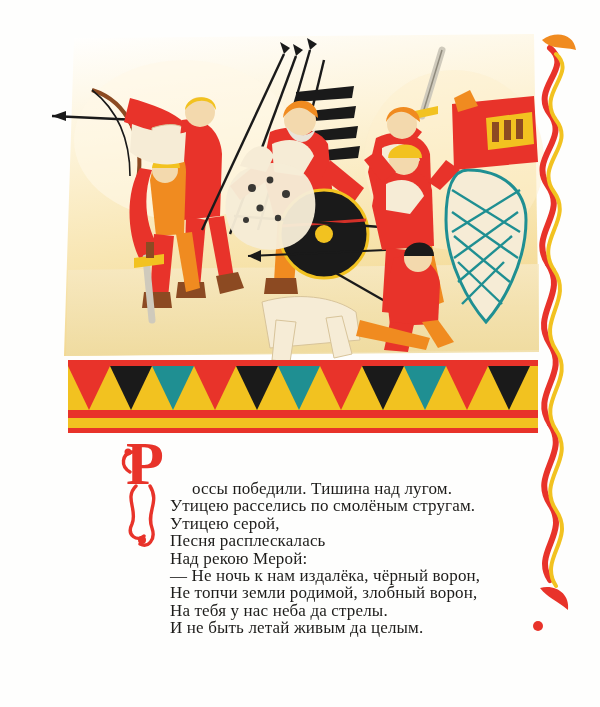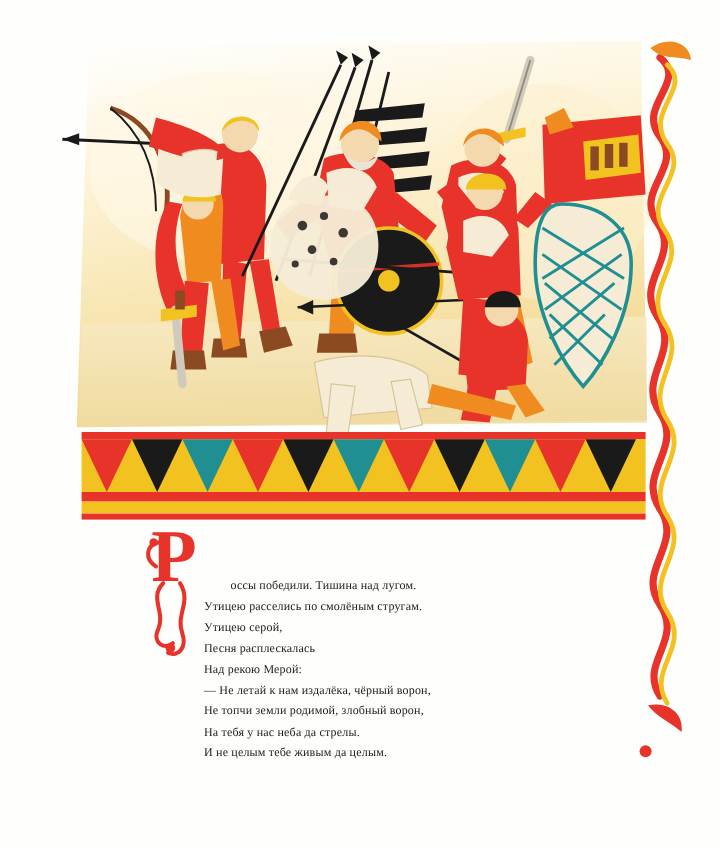--- a/index.html
+++ b/index.html
@@ -32,21 +32,21 @@
 
   
   #poem {
     position: absolute;
     left: 170px;
     top: 480px;
     width: 330px;
   }
   #poem .line {
     font-family: "Liberation Serif", serif;
-    font-size: 10px;
+    font-size: 17px;
     line-height: 17.4px;
     color: #1d1c1a;
     white-space: pre;
     letter-spacing: 0.15px;
   }
   #poem .line.first {
     text-indent: 22px;
   }
   #dropcap {
     position: absolute;
@@ -317,19 +317,19 @@
       <circle cx="8" cy="20" r="3.5" fill="#e8332a"></circle>
     </svg>
   </div>
 
   <div id="poem">
     <div class="line first">оссы победили. Тишина над лугом.</div>
     <div class="line">Утицею расселись по смолёным стругам.</div>
     <div class="line">Утицею серой,</div>
     <div class="line">Песня расплескалась</div>
     <div class="line">Над рекою Мерой:</div>
-    <div class="line">— Не летай к нам издалёка, чёрный ворон,</div>
+    <div class="line">— Не ночь к нам издалёка, чёрный ворон,</div>
     <div class="line">Не топчи земли родимой, злобный ворон,</div>
     <div class="line">На тебя у нас неба да стрелы.</div>
-    <div class="line">И не целым тебе живым да целым.</div>
+    <div class="line">И не быть летай живым да целым.</div>
   </div>
 
 </div>
 
 </body></html>

